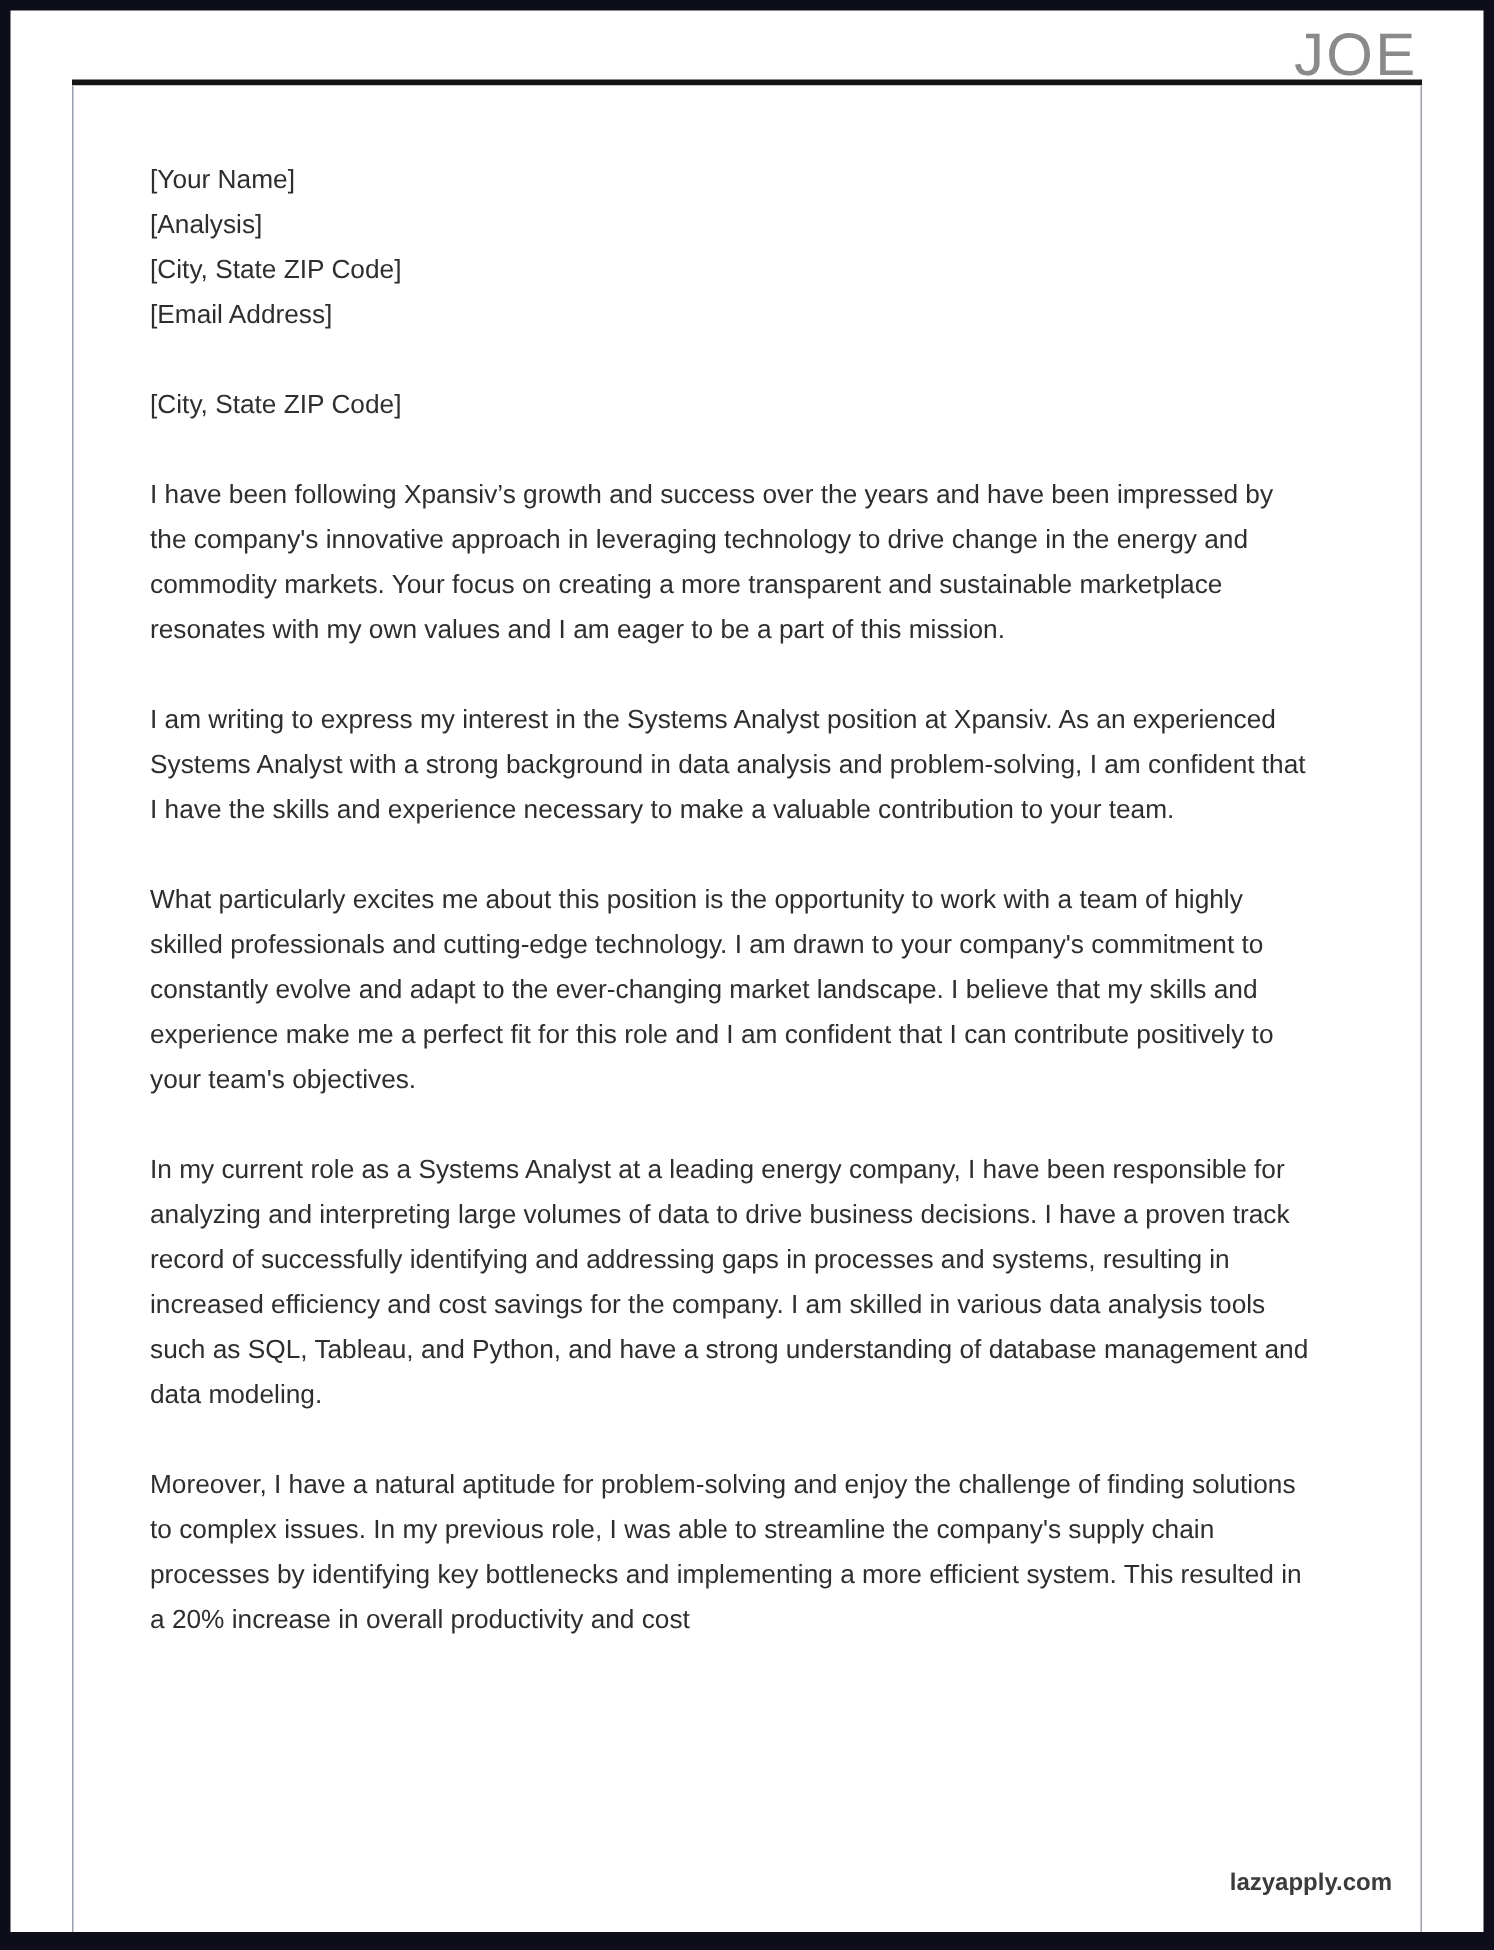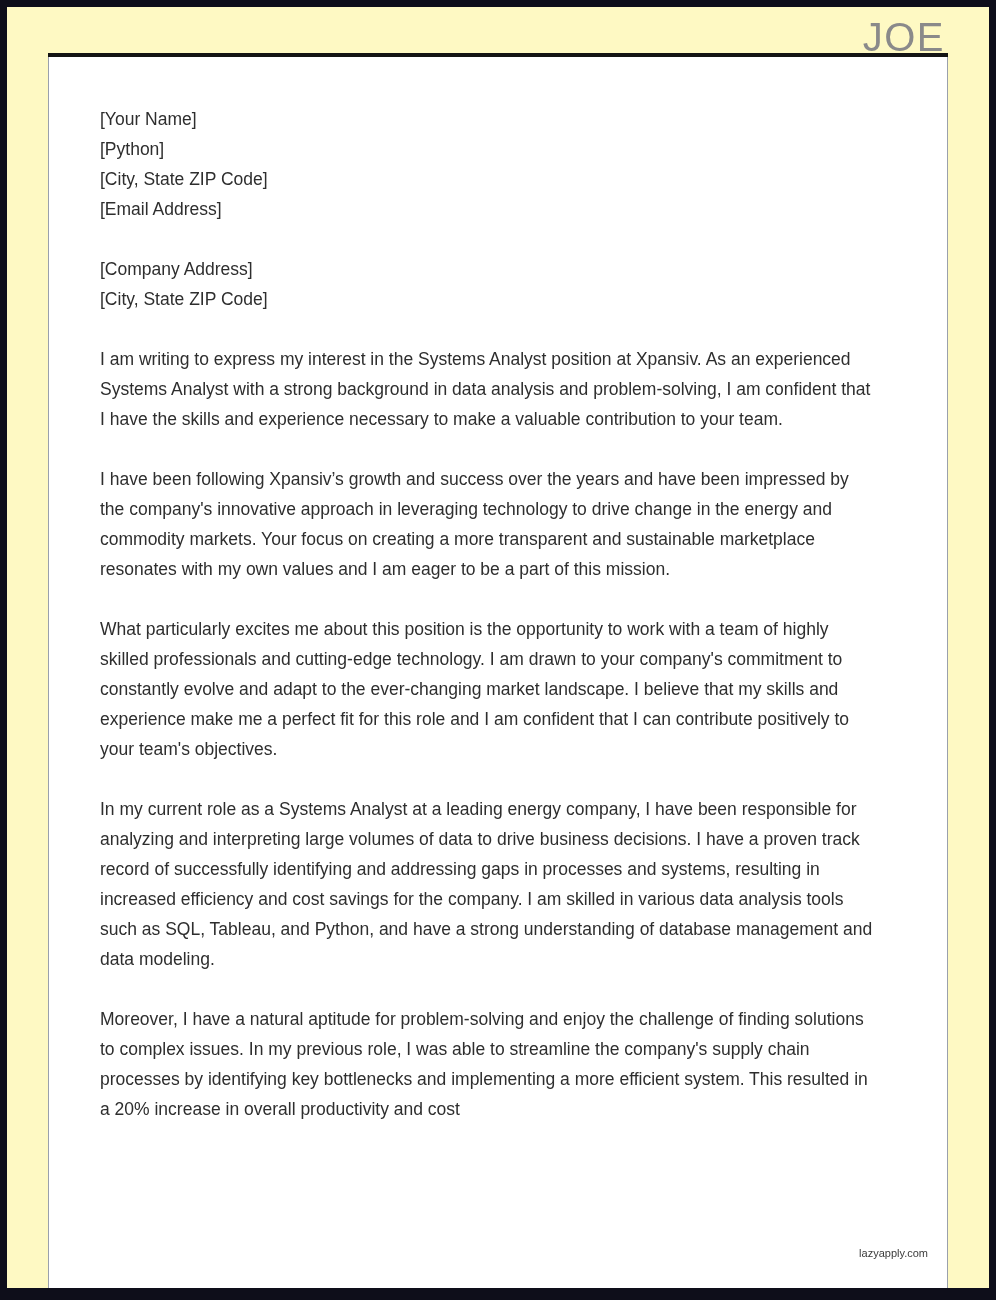--- a/index.html
+++ b/index.html
@@ -9,21 +9,21 @@
   }
   body {
     font-family: "Liberation Sans", sans-serif;
     background: #0e0e1a;
     position: relative;
   }
   .frame {
     position: absolute;
     top: 0; left: 0;
     width: 996px; height: 1300px;
-    background: #fef9c3;
+    background: #ffffff;
     border: 7px solid #0e0e1a;
     border-bottom-width: 12px;
     overflow: hidden;
   }
   .brand {
     position: absolute;
     top: 8px;
     right: 44px;
     font-family: "Liberation Sans", sans-serif;
     font-size: 40px;
@@ -54,51 +54,51 @@
     font-size: 17.5px;
     line-height: 30px;
     color: #2e2e2e;
   }
   .block { margin-bottom: 30px; }
   .para  { margin-bottom: 30px; }
   .watermark {
     position: absolute;
     top: 1240px;
     right: 61px;
-    font-size: 11px;
+    font-size: 16px;
     color: #3b3b3b;
+    font-weight: bold;
   }
 </style>
 </head>
 <body>
 
 <div class="frame">
 
   <div class="brand">JOE</div>
 
   <div class="divider"></div>
 
   <div class="letter-page">
     <div class="letter-content">
 
       <div class="block">
         <div>[Your Name]</div>
-        <div>[Python]</div>
+        <div>[Analysis]</div>
         <div>[City, State ZIP Code]</div>
         <div>[Email Address]</div>
       </div>
 
       <div class="block">
-        <div>[Company Address]</div>
         <div>[City, State ZIP Code]</div>
       </div>
 
 
+      <p class="para">I have been following Xpansiv’s growth and success over the years and have been impressed by the company's innovative approach in leveraging technology to drive change in the energy and commodity markets. Your focus on creating a more transparent and sustainable marketplace resonates with my own values and I am eager to be a part of this mission.</p>
       <p class="para">I am writing to express my interest in the Systems Analyst position at Xpansiv. As an experienced Systems Analyst with a strong background in data analysis and problem-solving, I am confident that I have the skills and experience necessary to make a valuable contribution to your team.</p>
-      <p class="para">I have been following Xpansiv’s growth and success over the years and have been impressed by the company's innovative approach in leveraging technology to drive change in the energy and commodity markets. Your focus on creating a more transparent and sustainable marketplace resonates with my own values and I am eager to be a part of this mission.</p>
       <p class="para">What particularly excites me about this position is the opportunity to work with a team of highly skilled professionals and cutting-edge technology. I am drawn to your company's commitment to constantly evolve and adapt to the ever-changing market landscape. I believe that my skills and experience make me a perfect fit for this role and I am confident that I can contribute positively to your team's objectives.</p>
       <p class="para">In my current role as a Systems Analyst at a leading energy company, I have been responsible for analyzing and interpreting large volumes of data to drive business decisions. I have a proven track record of successfully identifying and addressing gaps in processes and systems, resulting in increased efficiency and cost savings for the company. I am skilled in various data analysis tools such as SQL, Tableau, and Python, and have a strong understanding of database management and data modeling.</p>
       <p class="para">Moreover, I have a natural aptitude for problem-solving and enjoy the challenge of finding solutions to complex issues. In my previous role, I was able to streamline the company's supply chain processes by identifying key bottlenecks and implementing a more efficient system. This resulted in a 20% increase in overall productivity and cost</p>
 
     </div>
   </div>
 
   <div class="watermark">lazyapply.com</div>
 
 </div>

